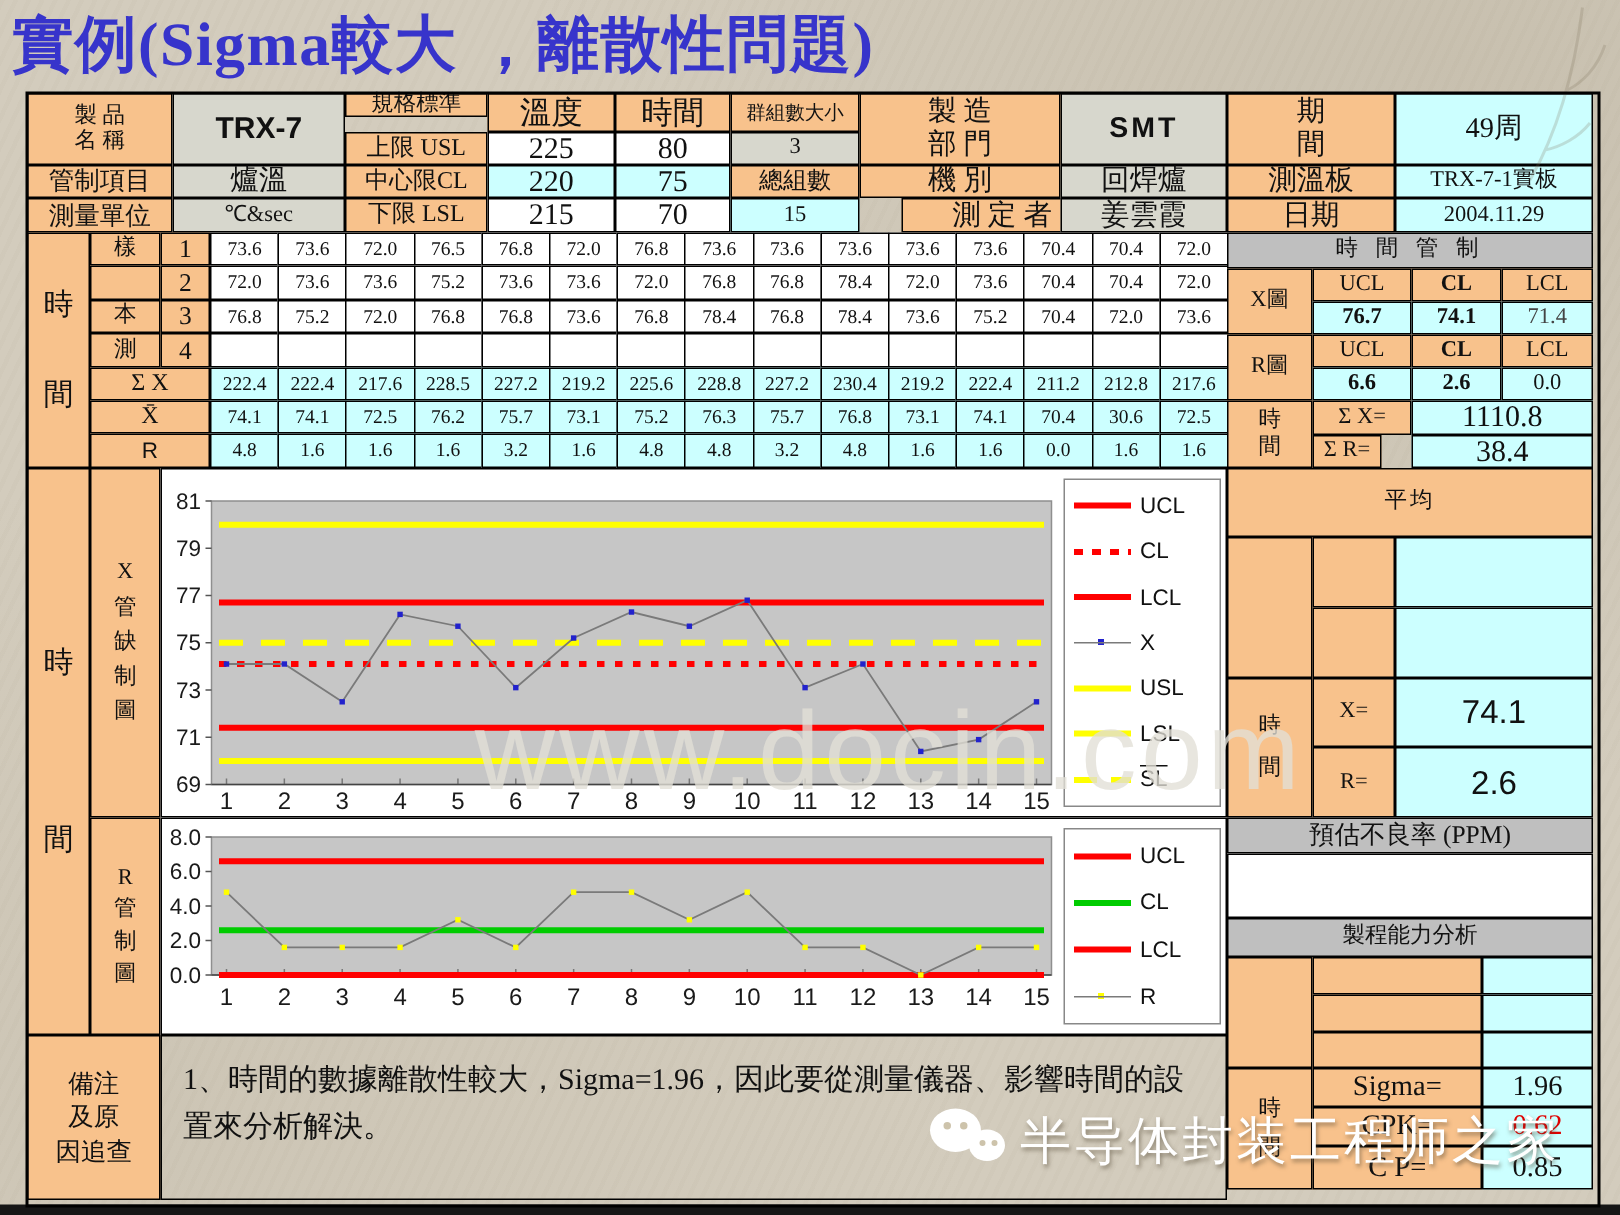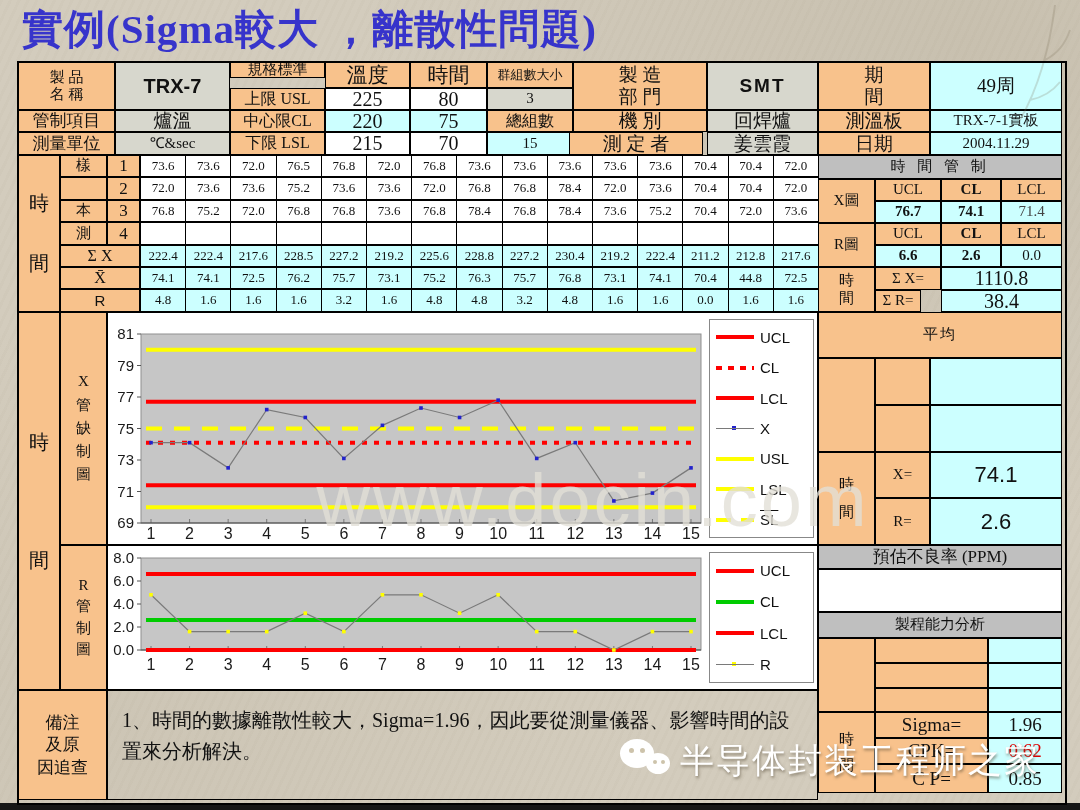--- a/index.html
+++ b/index.html
@@ -15,21 +15,21 @@
   .or{background:#F8C28C}.cy{background:#CCFFFF}.gy{background:#D7D7CD}
   .bd{background:#BFBFBF}.wh{background:#FFFFFF}.tr{background:transparent}
   .vert{flex-direction:column}
   .sans{font-family:"Liberation Sans",sans-serif}
   .b{font-weight:bold}
   .red{color:#E00000}.f13{font-size:13px}.f15{font-size:15px}
   .f16{font-size:16px}.f17{font-size:17px}.f18{font-size:15px}.f19{font-size:19px}
   .f20{font-size:20px}.f21{font-size:21px}.f22{font-size:22px}
   .sp2{letter-spacing:2px}.sp4{letter-spacing:4px}
   #title{position:absolute;left:8px;top:2px;font-size:41px;font-weight:bold;color:#3734CB;
-    letter-spacing:1px;white-space:nowrap;margin-left:14px;}
+    letter-spacing:1px;white-space:nowrap;}
   #outer-border{position:absolute;left:17px;top:61px;width:1046px;height:740px;
     border:2px solid #000;pointer-events:none;z-index:30;}
   #note-box{align-items:flex-start;justify-content:flex-start;text-align:left;
     padding:14px 16px 0 14px;font-size:20px;line-height:1.55;}
   .legend{position:absolute;box-sizing:border-box;background:#fff;border:1px solid #888;
     display:flex;flex-direction:column;justify-content:space-around;padding:2px 6px;z-index:5;}
   .leg-row{display:flex;align-items:center;}
   .leg-sample{width:38px;flex:none;margin-right:6px;position:relative;height:14px;}
   .leg-label{font-family:"Liberation Sans",sans-serif;font-size:15px;color:#111;}
   .ov{text-decoration:overline;}
@@ -92,21 +92,21 @@
   <div class="cell gy f19" style="left:707px;top:110px;width:111px;height:22px">回焊爐</div>
   <div class="cell or f19" style="left:818px;top:110px;width:112px;height:22px">測溫板</div>
   <div class="cell cy f15" style="left:930px;top:110px;width:132px;height:22px">TRX-7-1實板</div>
 
   <div class="cell or f17" style="left:18px;top:132px;width:97px;height:23px">測量單位</div>
   <div class="cell gy f18" style="left:115px;top:132px;width:115px;height:23px">℃&amp;sec</div>
   <div class="cell or f16" style="left:230px;top:132px;width:95px;height:23px">下限 LSL</div>
   <div class="cell wh f20" style="left:325px;top:132px;width:85px;height:23px">215</div>
   <div class="cell wh f20" style="left:410px;top:132px;width:77px;height:23px">70</div>
   <div class="cell cy f18" style="left:487px;top:132px;width:86px;height:23px">15</div>
-  <div class="cell or f19" style="left:569px;top:132px;width:134px;height:23px">測 定 者</div>
+  <div class="cell or f19" style="left:601px;top:132px;width:134px;height:23px">測 定 者</div>
   <div class="cell gy f19" style="left:707px;top:132px;width:111px;height:23px">姜雲霞</div>
   <div class="cell or f19" style="left:818px;top:132px;width:112px;height:23px">日期</div>
   <div class="cell cy f15" style="left:930px;top:132px;width:132px;height:23px">2004.11.29</div>
 
   <div class="cell or vert f20" style="left:18px;top:155px;width:42px;height:157px;justify-content:space-around;padding:18px 0">
     <span>時</span>
     <span>間</span>
   </div>
   <div class="cell or f18" style="left:60px;top:155px;width:47px;height:22px">樣</div>
   <div class="cell or f18" style="left:60px;top:177px;width:47px;height:23px"></div>
@@ -200,21 +200,21 @@
     <div class="cell f13 cy" style="left: 275.6px; top: 267px; width: 46.2px; height: 22px;">76.2</div>
     <div class="cell f13 cy" style="left: 320.8px; top: 267px; width: 46.2px; height: 22px;">75.7</div>
     <div class="cell f13 cy" style="left: 366px; top: 267px; width: 46.2px; height: 22px;">73.1</div>
     <div class="cell f13 cy" style="left: 411.2px; top: 267px; width: 46.2px; height: 22px;">75.2</div>
     <div class="cell f13 cy" style="left: 456.4px; top: 267px; width: 46.2px; height: 22px;">76.3</div>
     <div class="cell f13 cy" style="left: 501.6px; top: 267px; width: 46.2px; height: 22px;">75.7</div>
     <div class="cell f13 cy" style="left: 546.8px; top: 267px; width: 46.2px; height: 22px;">76.8</div>
     <div class="cell f13 cy" style="left: 592px; top: 267px; width: 46.2px; height: 22px;">73.1</div>
     <div class="cell f13 cy" style="left: 637.2px; top: 267px; width: 46.2px; height: 22px;">74.1</div>
     <div class="cell f13 cy" style="left: 682.4px; top: 267px; width: 46.2px; height: 22px;">70.4</div>
-    <div class="cell f13 cy" style="left: 727.6px; top: 267px; width: 46.2px; height: 22px;">44.8</div>
+    <div class="cell f13 cy" style="left: 727.6px; top: 267px; width: 46.2px; height: 22px;">30.6</div>
     <div class="cell f13 cy" style="left: 772.8px; top: 267px; width: 46.2px; height: 22px;">72.5</div>
     <div class="cell f13 cy" style="left: 140px; top: 289px; width: 46.2px; height: 23px;">4.8</div>
     <div class="cell f13 cy" style="left: 185.2px; top: 289px; width: 46.2px; height: 23px;">1.6</div>
     <div class="cell f13 cy" style="left: 230.4px; top: 289px; width: 46.2px; height: 23px;">1.6</div>
     <div class="cell f13 cy" style="left: 275.6px; top: 289px; width: 46.2px; height: 23px;">1.6</div>
     <div class="cell f13 cy" style="left: 320.8px; top: 289px; width: 46.2px; height: 23px;">3.2</div>
     <div class="cell f13 cy" style="left: 366px; top: 289px; width: 46.2px; height: 23px;">1.6</div>
     <div class="cell f13 cy" style="left: 411.2px; top: 289px; width: 46.2px; height: 23px;">4.8</div>
     <div class="cell f13 cy" style="left: 456.4px; top: 289px; width: 46.2px; height: 23px;">4.8</div>
     <div class="cell f13 cy" style="left: 501.6px; top: 289px; width: 46.2px; height: 23px;">3.2</div>

